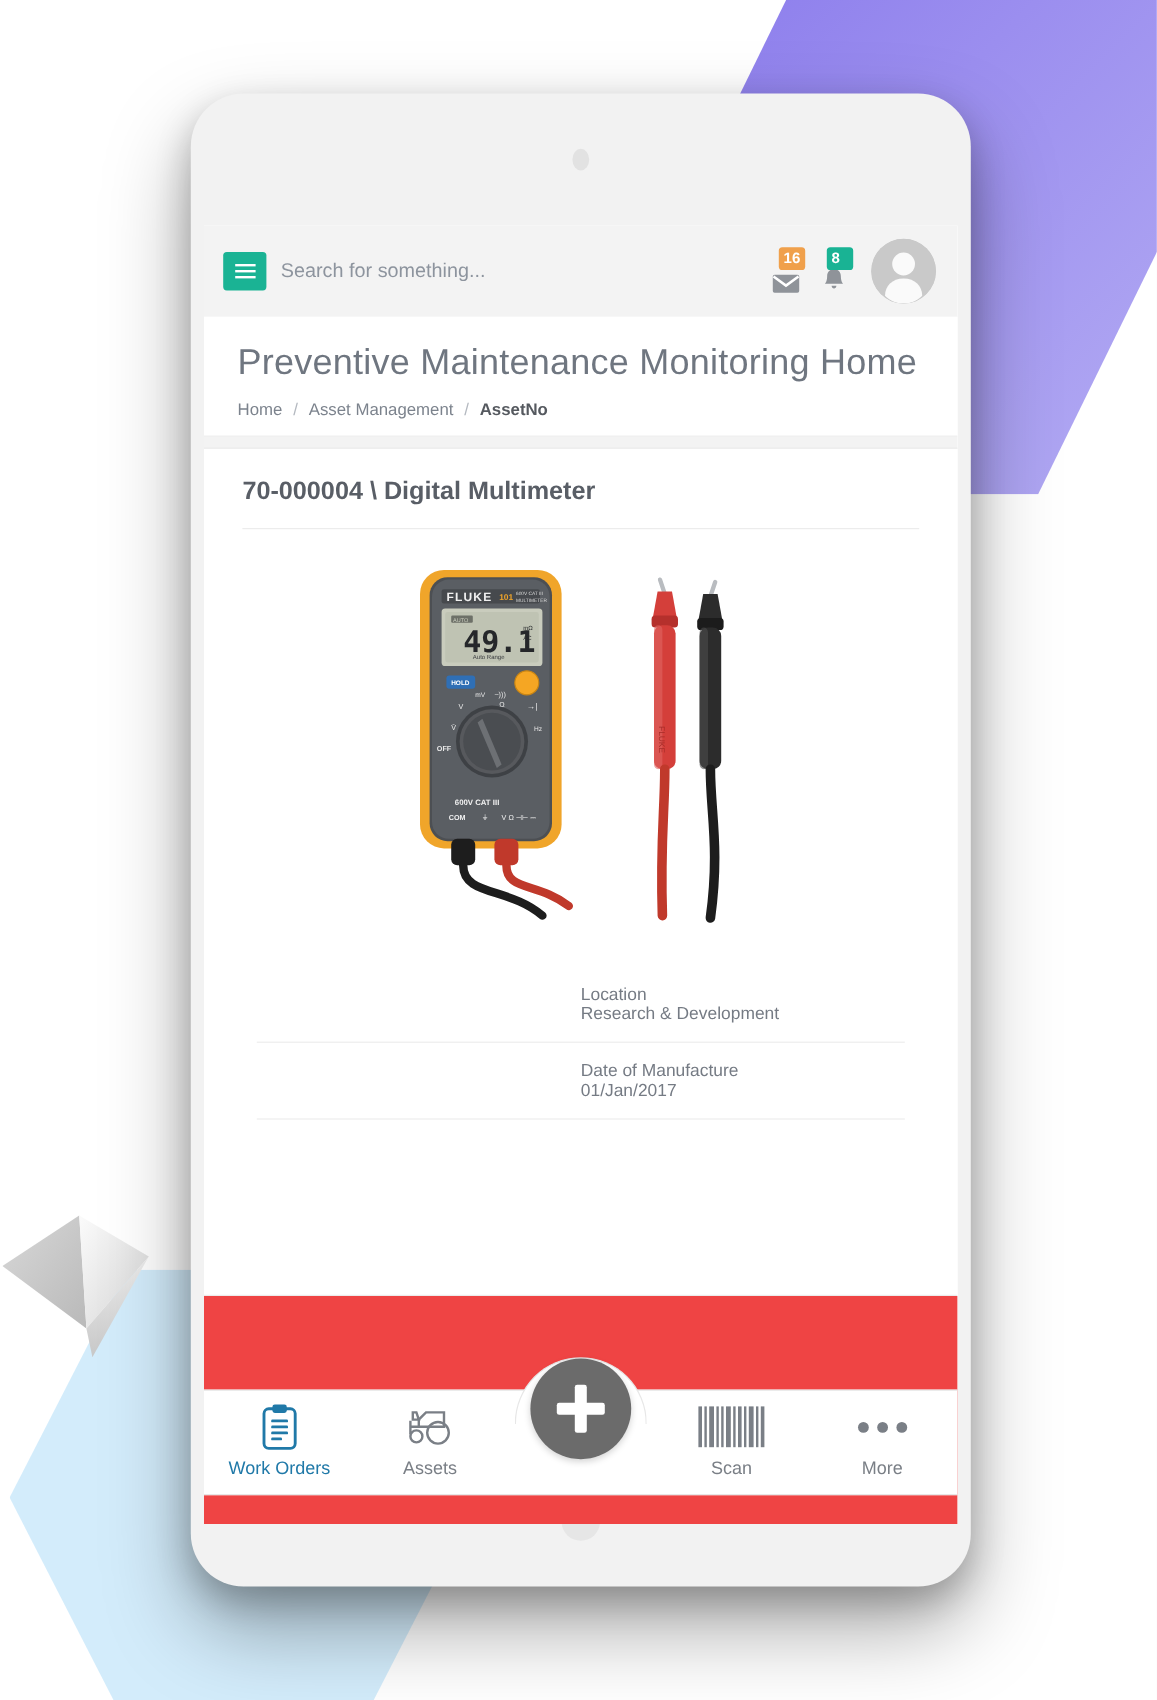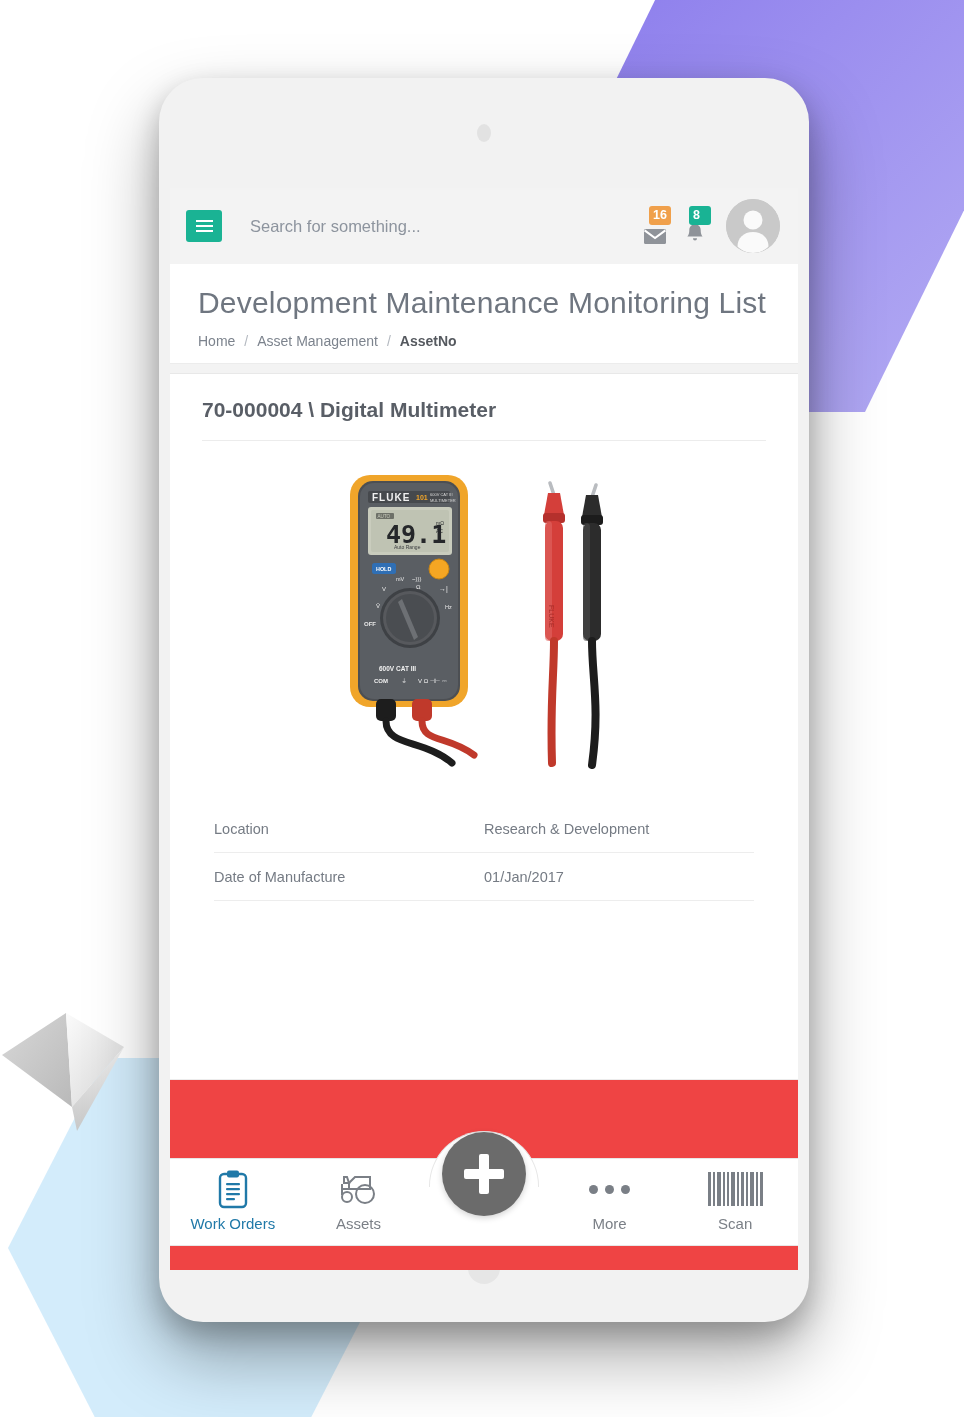--- a/index.html
+++ b/index.html
@@ -110,21 +110,21 @@
   }
 
   .search-input {
     flex: 1;
     border: none;
     outline: none;
     background: transparent;
     font-family: "Liberation Sans", sans-serif;
     font-size: 16.5px;
     color: #3f4650;
-    margin-left: 28px;
+    margin-left: 12px;
   }
   .search-input::placeholder { color: #8d949e; }
 
   .topbar-right {
     display: flex;
     align-items: center;
     gap: 10px;
     flex: none;
   }
 
@@ -228,20 +228,21 @@
   .details {
     padding: 10px 44px 0 44px;
   }
   .detail-row {
     display: flex;
     align-items: flex-end;
     padding: 16px 0 15px 0;
     border-bottom: 1px solid #ededed;
     font-size: 14.5px;
     color: #757b84;
+    flex-direction: column;
   }
   .detail-label { width: 50%; }
   .detail-value { width: 50%; }
 
   .content-rule {
     margin-top: auto;
     height: 1px;
     background: #ececec;
   }
 
@@ -383,21 +384,21 @@
               <circle cx="27" cy="27" r="27" fill="#c9c9c9"></circle>
               <circle cx="27" cy="21" r="9.5" fill="#fafafa"></circle>
               <path d="M27 33c-9.5 0-15.5 6.4-15.5 14.4 0 0 6 6.6 15.5 6.6s15.5-6.6 15.5-6.6C42.5 39.4 36.5 33 27 33z" fill="#fafafa"></path>
             </svg>
           </div>
 
         </div>
       </div>
 
       <div class="page-head">
-        <div class="page-title">Development Maintenance Monitoring List</div>
+        <div class="page-title">Preventive Maintenance Monitoring Home</div>
         <div class="breadcrumb">
           <span class="crumb">Home</span>
           <span class="sep">/</span>
           <span class="crumb">Asset Management</span>
           <span class="sep">/</span>
           <span class="crumb active">AssetNo</span>
         </div>
       </div>
 
       <div class="head-gap"></div>
@@ -516,51 +517,51 @@
                 <path d="M5 18 L12 18" stroke="#7a7f86" stroke-width="2"></path>
                 <path d="M5 13 L5 24" stroke="#7a7f86" stroke-width="2"></path>
                 <circle cx="10" cy="26" r="5" fill="none" stroke="#7a7f86" stroke-width="2"></circle>
                 <circle cx="28" cy="23" r="9" fill="none" stroke="#7a7f86" stroke-width="2"></circle>
               </svg>
             </div>
             <span>Assets</span>
           </div>
 
           <div class="nav-item spacer"></div>
-
-          <div class="nav-item">
-            <div class="nav-icon">
-              <div class="dots">
-                  <i></i>
-                  <i></i>
-                  <i></i>
-                </div>
-            </div>
-            <span>More</span>
-          </div>
 
           <div class="nav-item">
             <div class="nav-icon">
               <div class="barcode">
                 <i style="width:3px"></i>
                   <i style="width:2px"></i>
                   <i style="width:4px"></i>
                 <i style="width:2px"></i>
                   <i style="width:2px"></i>
                   <i style="width:4px"></i>
                 <i style="width:2px"></i>
                   <i style="width:3px"></i>
                   <i style="width:2px"></i>
                 <i style="width:4px"></i>
                   <i style="width:2px"></i>
                   <i style="width:3px"></i>
               </div>
             </div>
             <span>Scan</span>
           </div>
+
+          <div class="nav-item">
+            <div class="nav-icon">
+              <div class="dots">
+                  <i></i>
+                  <i></i>
+                  <i></i>
+                </div>
+            </div>
+            <span>More</span>
+          </div>
         </div>
 
         <div class="fab">
           <span class="bar-h"></span>
           <span class="bar-v"></span>
         </div>
       </div>
 
     </div>
   </div>

